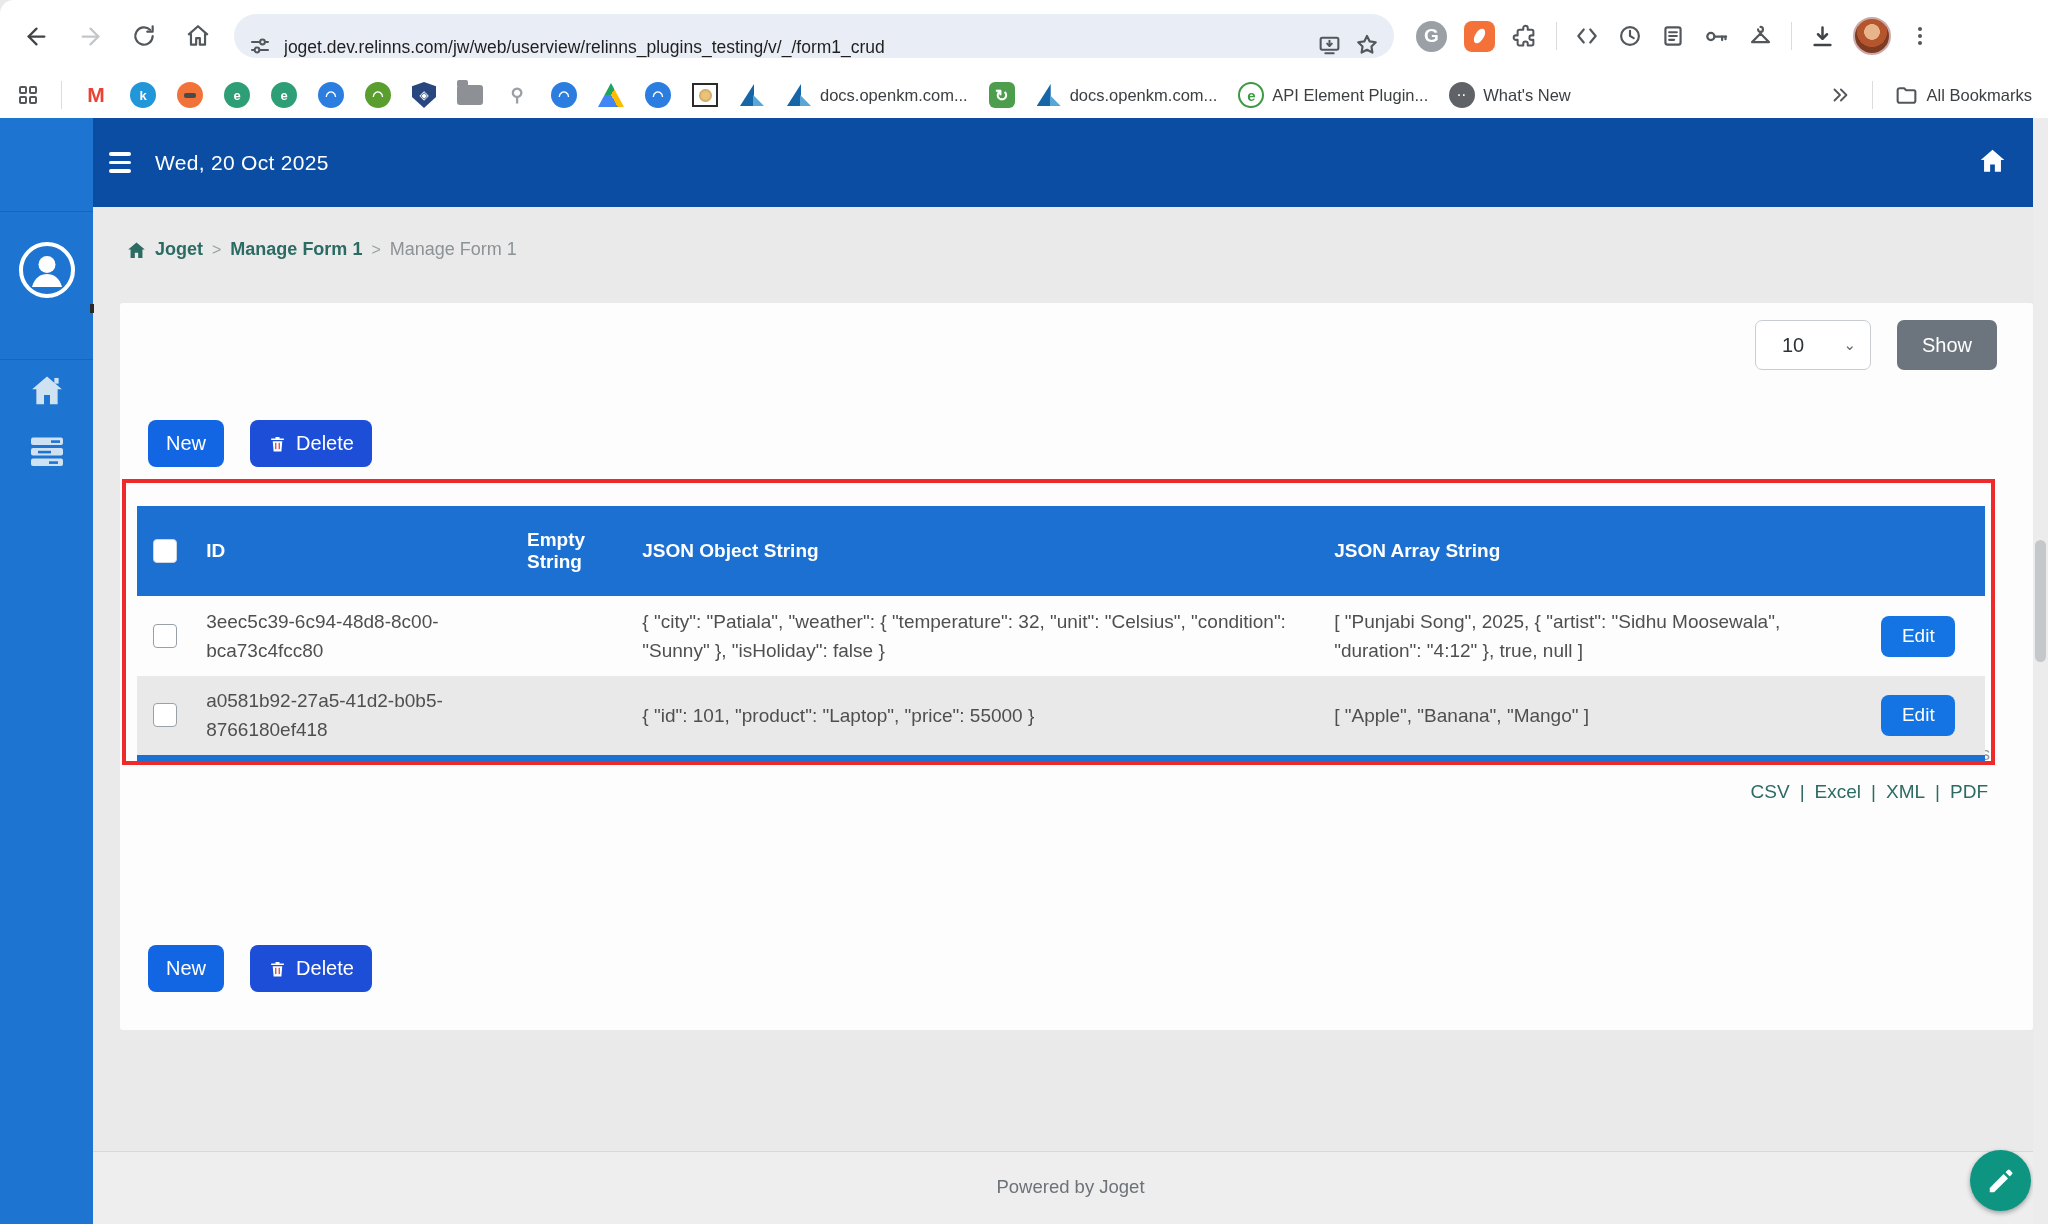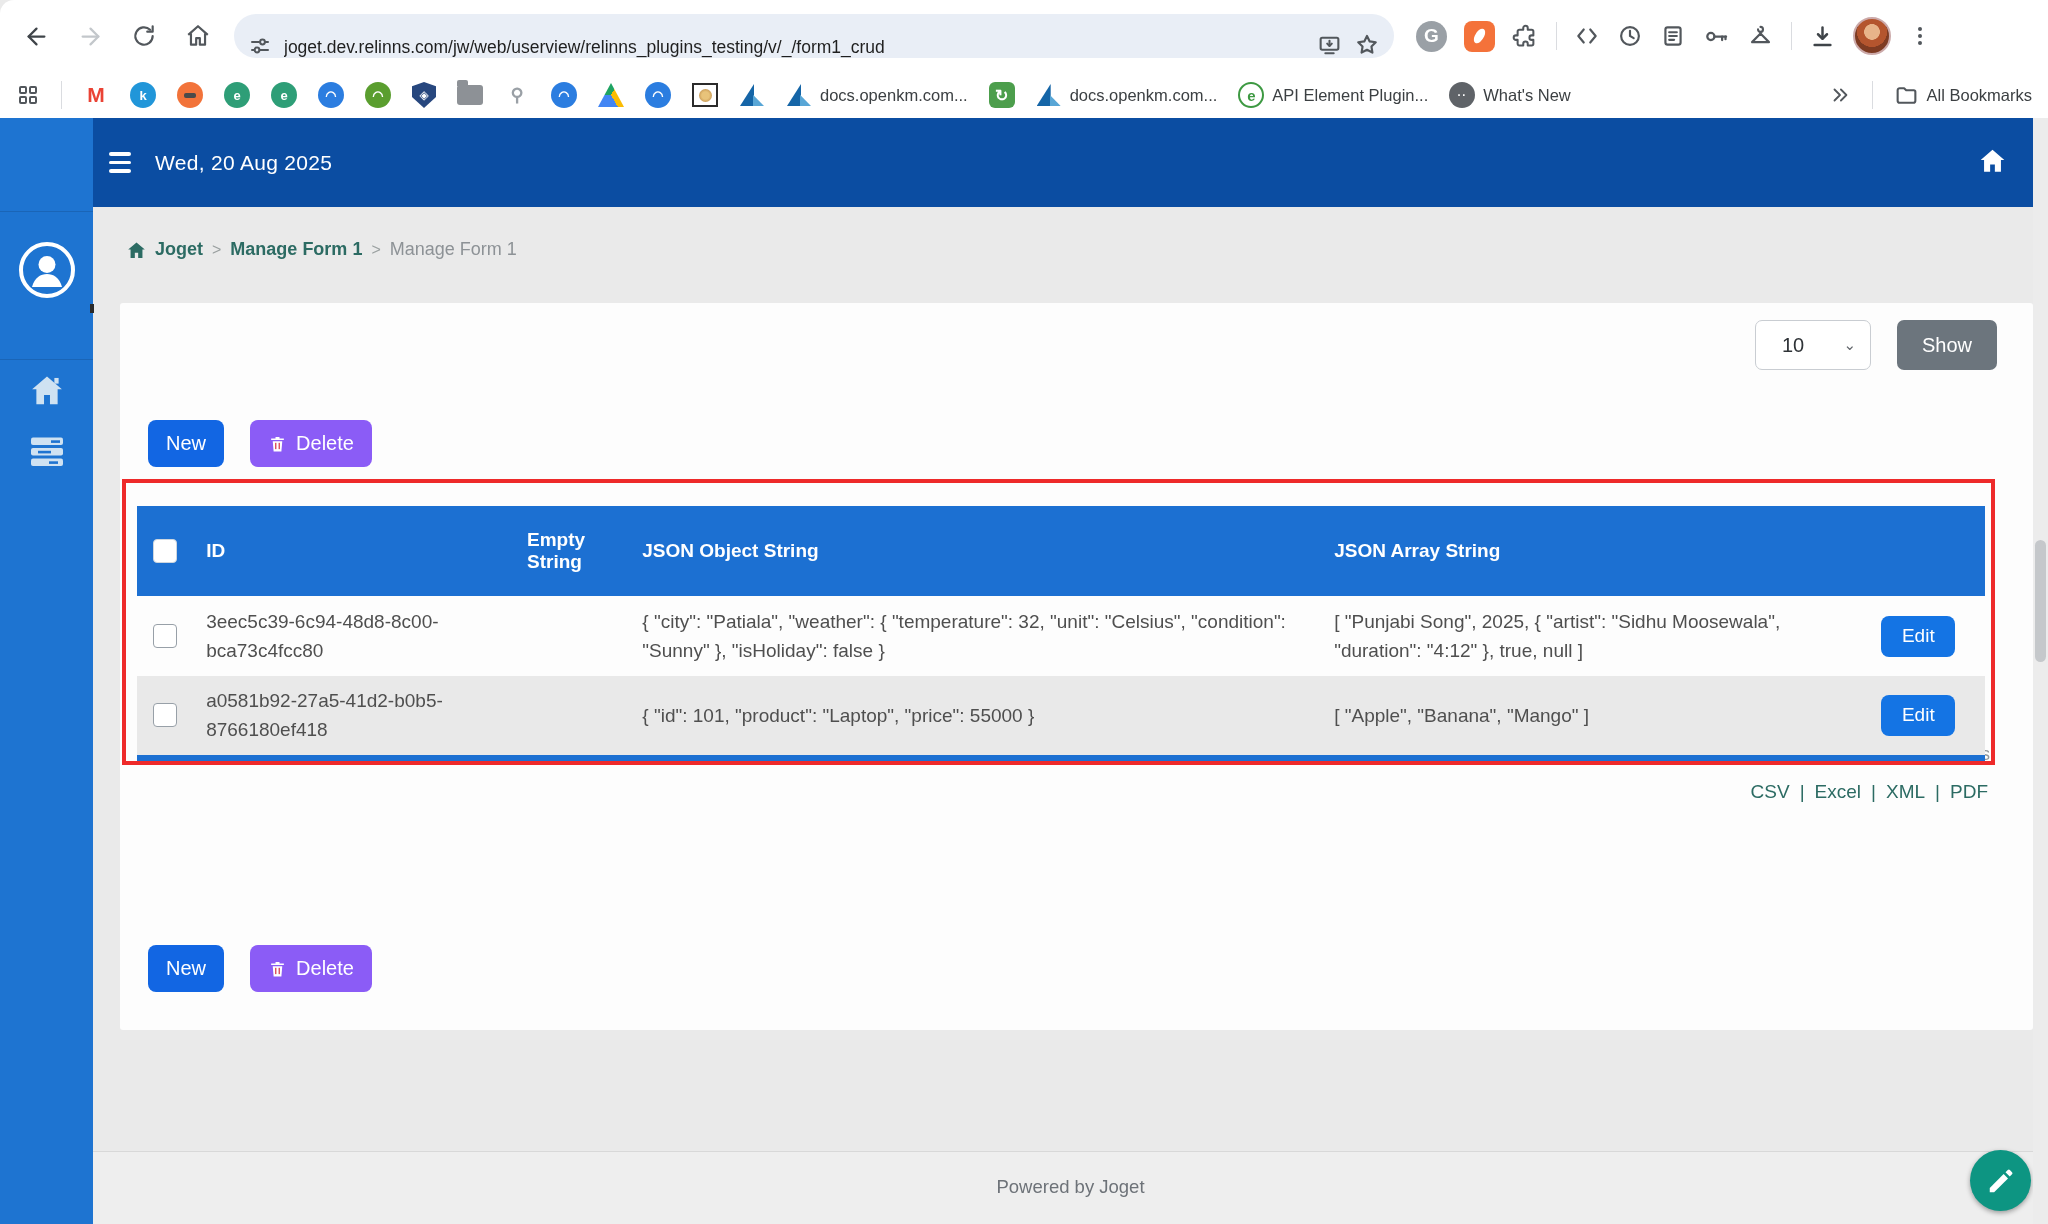--- a/index.html
+++ b/index.html
@@ -66,21 +66,21 @@
   .card{position:absolute;left:120px;top:185px;width:1913px;height:727px;background:#fdfdfd;border-radius:3px;box-sizing:border-box;}
 
   .pagesize-row{position:absolute;top:17px;right:36px;display:flex;align-items:center;gap:26px;}
   .fselect{width:116px;height:50px;background:#fff;border:1px solid #c9cdd2;border-radius:7px;display:flex;align-items:center;
     padding:0 14px 0 26px;box-sizing:border-box;font-size:20px;color:#2f3337;}
   .fselect .chev{margin-left:auto;color:#5f6368;font-size:15px;}
   .btn{display:inline-flex;align-items:center;justify-content:center;gap:9px;border:none;border-radius:7px;
     color:#fff;font-size:20px;font-family:inherit;cursor:pointer;}
   .btn-show{width:100px;height:50px;background:#6c757d;}
   .btn-new{width:76px;height:47px;background:#1266e3;border-radius:8px;}
-  .btn-del{width:122px;height:47px;background:#8b5cf6;border-radius:8px;}
+  .btn-del{width:122px;height:47px;background:#1d4ed8;border-radius:8px;}
   .btn-edit{width:74px;height:41px;background:#1474e4;border-radius:8px;font-size:19px;}
   .actions-row{position:absolute;left:28px;display:flex;gap:26px;}
   .actions-top{top:117px;}
   .actions-bottom{top:642px;}
 
   .annotation{position:absolute;left:2px;top:176px;width:1873px;height:286px;border:4px solid #ee2a2a;
     box-sizing:border-box;padding:23px 6px 9px 11px;z-index:3;pointer-events:none;}
   .crud{width:100%;border-collapse:collapse;pointer-events:auto;border-bottom:6px solid #1c70d2;}
   .crud th{background:#1c70d2;color:#fff;font-size:19px;text-align:left;padding:10px 14px;font-weight:bold;}
   .crud thead tr{height:90px;}
@@ -330,21 +330,21 @@
       </div>
     </div>
     <div class="artifact"></div>
 
     <div class="appheader">
       <div class="burger">
           <i></i>
           <i></i>
           <i></i>
         </div>
-      <span class="hdate">Wed, 20 Aug 2025</span>
+      <span class="hdate">Wed, 20 Oct 2025</span>
       <div class="hhome">
         <svg width="27" height="25" viewBox="0 0 24 22" fill="#fff">
             <path d="M12 1.5L1.5 10.5h3V21h5.4v-6.4h4.2V21h5.4V10.5h3z"></path>
           </svg>
       </div>
     </div>
 
     <div class="breadcrumb">
       <svg width="19" height="18" viewBox="0 0 24 22" fill="#2c6b63">
           <path d="M12 1.5L1.5 10.5h3V21h5.4v-6.4h4.2V21h5.4V10.5h3z"></path>

